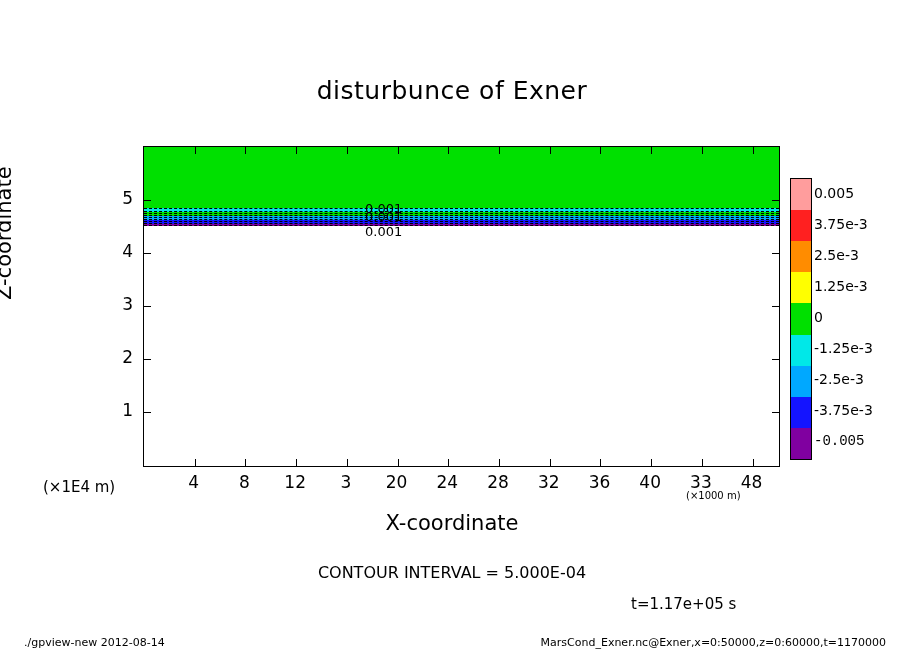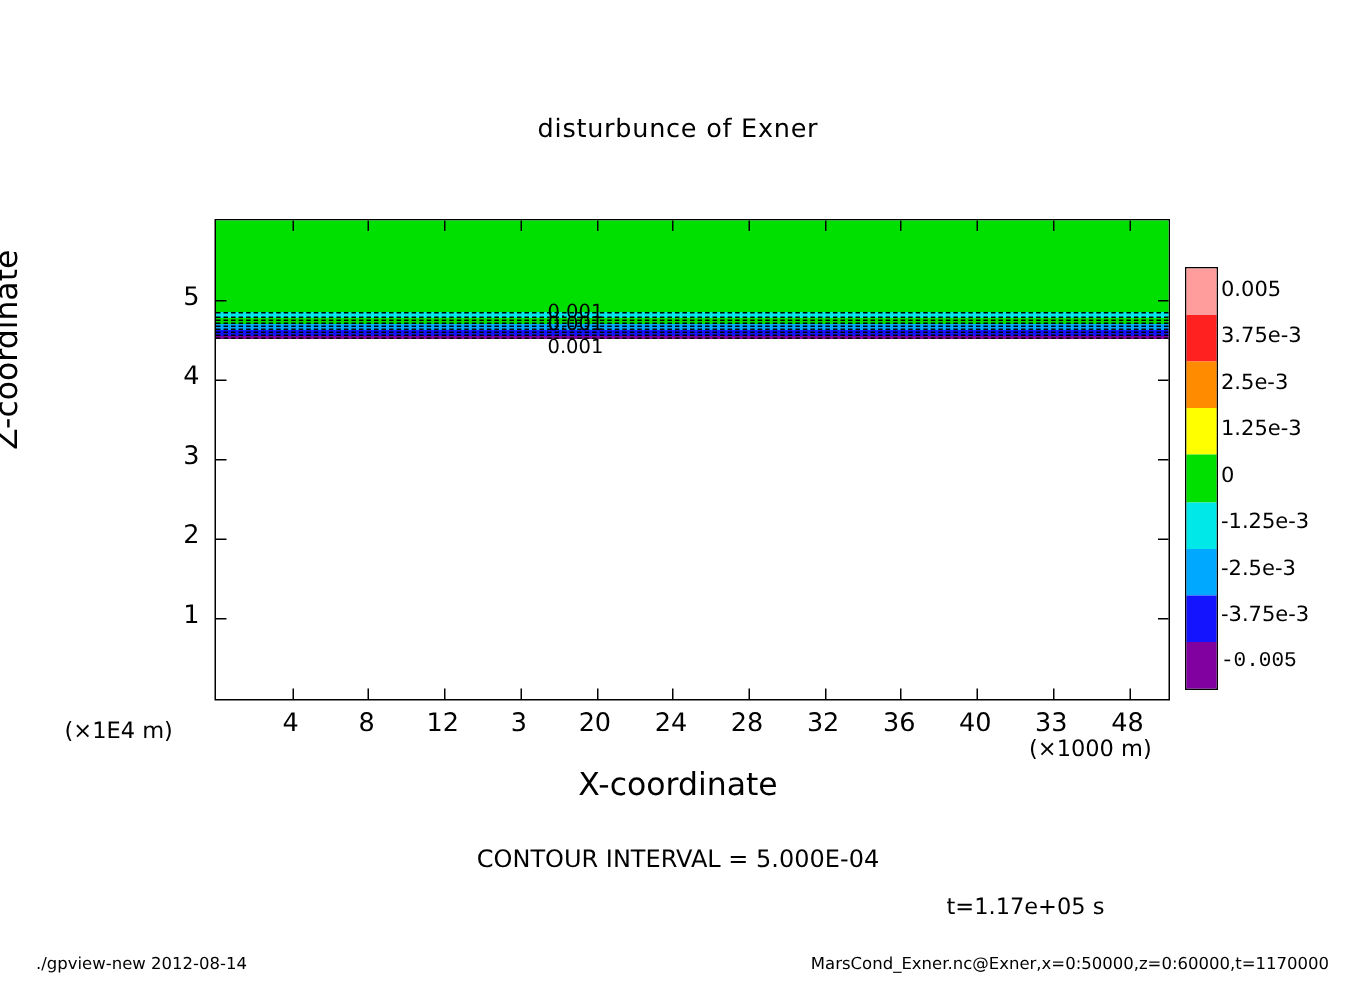--- a/index.html
+++ b/index.html
@@ -4,21 +4,21 @@
 <style>
   html,body{margin:0;padding:0;}
   body{
     width:904px;height:654px;background:#ffffff;
     font-family:"DejaVu Sans",sans-serif;
     position:relative;overflow:hidden;
   }
   .abs{position:absolute;}
   #title{
     left:0;top:76px;width:904px;text-align:center;
-    font-size:17px;color:#000;letter-spacing:0.5px;
+    font-size:25px;color:#000;letter-spacing:0.5px;
   }
   
   #plot-frame{
     left:143px;top:146px;width:637px;height:321px;
     border:1.5px solid #000;box-sizing:border-box;background:#ffffff;
   }
   .band{position:absolute;left:0;width:100%;}
   .contour-line{
     position:absolute;left:0;width:100%;height:0;
     border-top:1px dashed #000;
@@ -29,21 +29,21 @@
   .tick-y{position:absolute;left:0;height:0;width:7px;border-top:1.5px solid #000;}
   .tick-y-right{position:absolute;right:0;height:0;width:7px;border-top:1.5px solid #000;}
   .xlab{position:absolute;font-size:17px;color:#000;text-align:center;width:40px;}
   .ylab{position:absolute;font-size:17px;color:#000;text-align:right;width:30px;}
   
   #ylabel{
     left:-8px;top:300px;font-size:21px;color:#000;
     transform:rotate(-90deg);transform-origin:left top;white-space:nowrap;
   }
   #xlabel{left:0;top:511px;width:904px;text-align:center;font-size:21px;color:#000;}
-  #x-unit{left:686px;top:490px;font-size:15px;color:#000;}
+  #x-unit{left:686px;top:490px;font-size:10px;color:#000;}
   #z-unit{left:43px;top:478px;font-size:15px;color:#000;}
   
   .clabel{position:absolute;font-size:13px;color:#000;font-family:"DejaVu Sans",sans-serif;}
   
   #colorbar{
     left:790px;top:178px;width:22px;height:282px;
     border:1.5px solid #000;box-sizing:border-box;
   }
   .cb-seg{width:100%;}
   .cb-tick{position:absolute;left:814px;font-size:14px;color:#000;}

